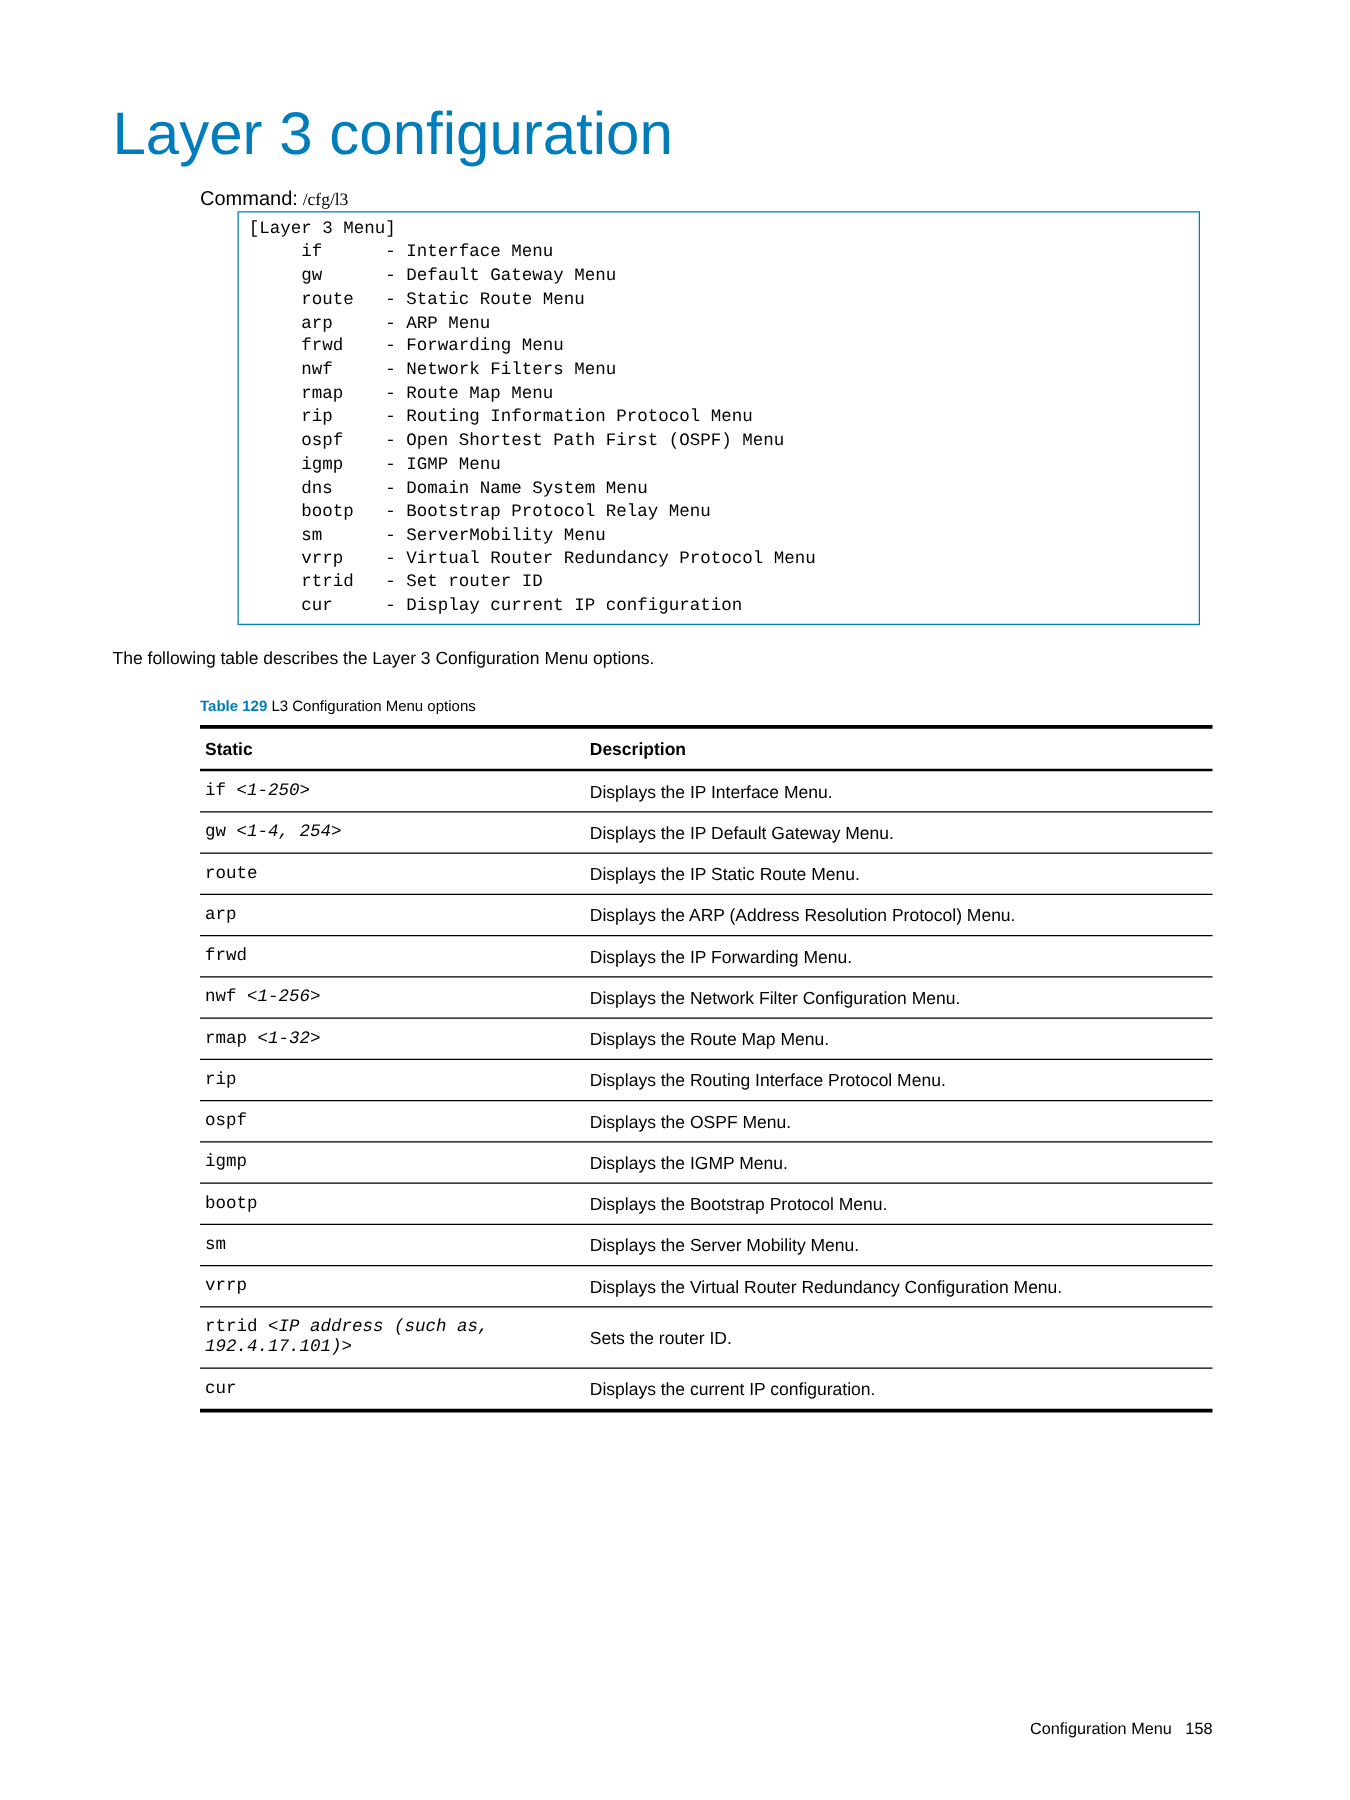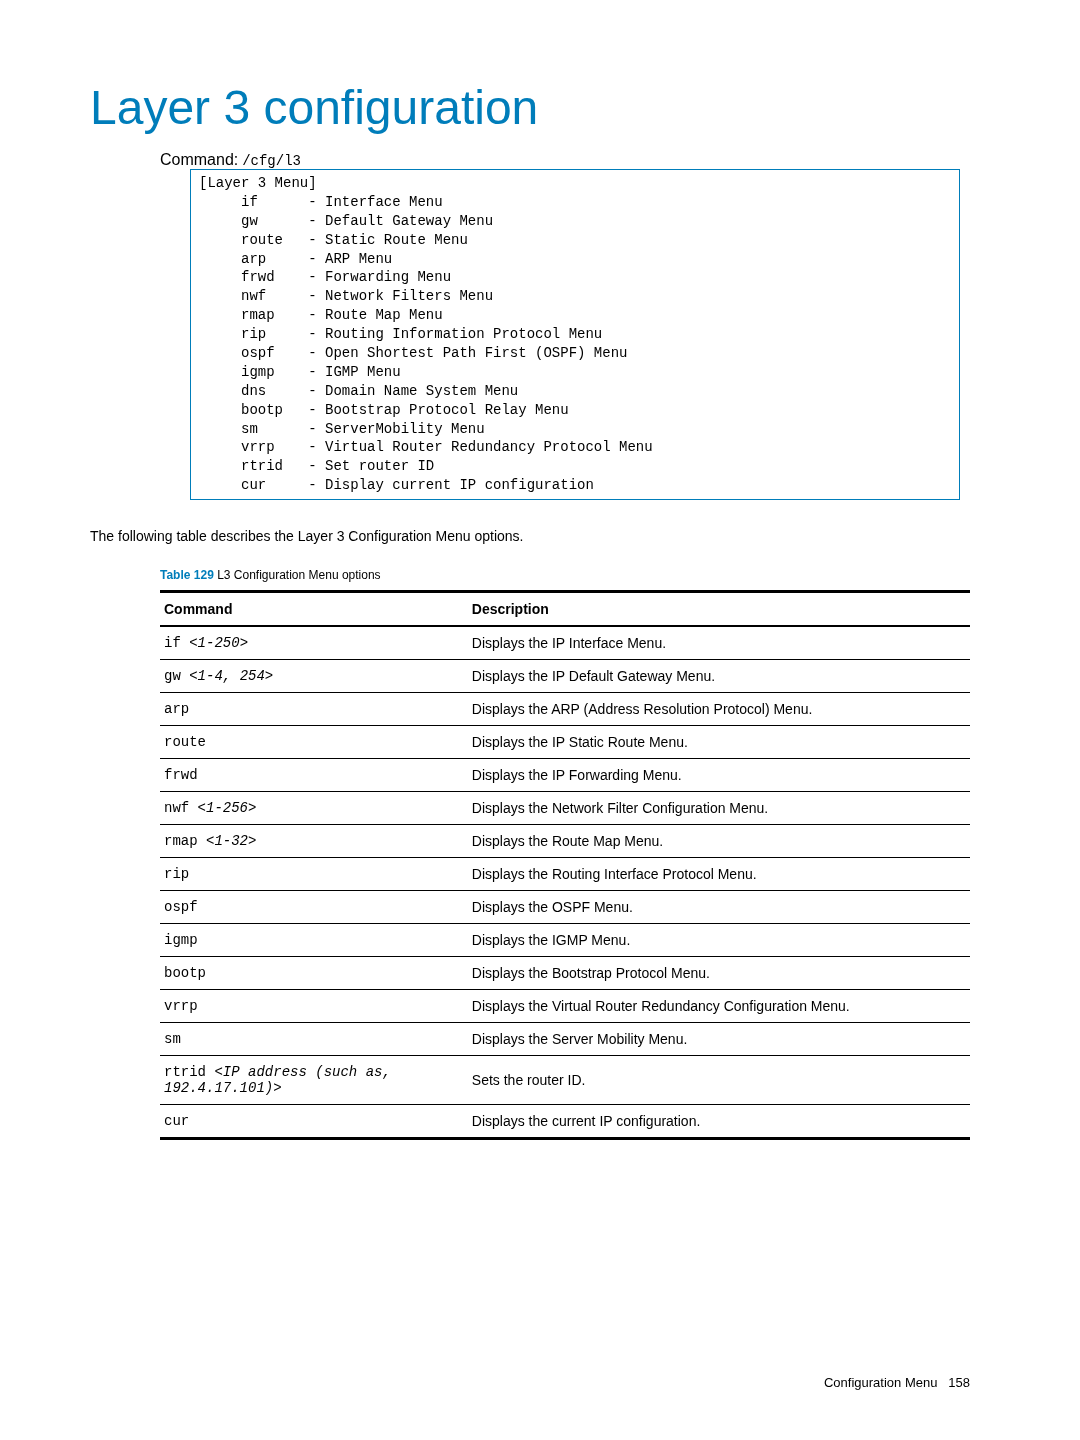--- a/index.html
+++ b/index.html
@@ -23,33 +23,33 @@
       margin-left: 70px;
       font-size: 14px;
       margin-bottom: 0;
     }
     .command-line .bold-label {
       font-family: Arial, sans-serif;
       font-weight: normal;
       font-size: 16px;
     }
     .command-line .mono {
-      font-family: Liberation Mono, monospace;
+      font-family: Liberation Serif, serif;
       font-size: 14px;
     }
     .terminal-box {
       margin-left: 100px;
       margin-right: 30px;
       border: 1px solid #007dba;
       padding: 4px 8px;
       font-family: "Courier New", monospace;
       font-size: 14px;
       line-height: 1.35;
       white-space: pre;
-      margin-bottom: 28px;
+      margin-bottom: 18px;
     }
     .intro-text {
       font-size: 14px;
       margin-bottom: 24px;
       font-family: Arial, sans-serif;
     }
     .table-caption {
       margin-left: 70px;
       font-size: 12px;
       margin-bottom: 8px;
@@ -135,42 +135,42 @@
 
 <div class="intro-text">The following table describes the Layer 3 Configuration Menu options.</div>
 
 <div class="table-caption">
   <span class="tlabel">Table 129</span><span class="tdesc"> L3 Configuration Menu options</span>
 </div>
 
 <table class="options">
   <thead>
     <tr>
-      <th>Command</th>
+      <th>Static</th>
       <th>Description</th>
     </tr>
   </thead>
   <tbody id="table-body">
   <tr>
         <td class="cmd"><span>if </span><span class="ital">&lt;1-250&gt;</span></td>
         <td class="desc">Displays the IP Interface Menu.</td>
       </tr>
       <tr>
         <td class="cmd"><span>gw </span><span class="ital">&lt;1-4, 254&gt;</span></td>
         <td class="desc">Displays the IP Default Gateway Menu.</td>
       </tr>
       <tr>
+        <td class="cmd"><span>route</span></td>
+        <td class="desc">Displays the IP Static Route Menu.</td>
+      </tr>
+      <tr>
         <td class="cmd"><span>arp</span></td>
         <td class="desc">Displays the ARP (Address Resolution Protocol) Menu.</td>
       </tr>
       <tr>
-        <td class="cmd"><span>route</span></td>
-        <td class="desc">Displays the IP Static Route Menu.</td>
-      </tr>
-      <tr>
         <td class="cmd"><span>frwd</span></td>
         <td class="desc">Displays the IP Forwarding Menu.</td>
       </tr>
       <tr>
         <td class="cmd"><span>nwf </span><span class="ital">&lt;1-256&gt;</span></td>
         <td class="desc">Displays the Network Filter Configuration Menu.</td>
       </tr>
       <tr>
         <td class="cmd"><span>rmap </span><span class="ital">&lt;1-32&gt;</span></td>
         <td class="desc">Displays the Route Map Menu.</td>
@@ -185,26 +185,26 @@
       </tr>
       <tr>
         <td class="cmd"><span>igmp</span></td>
         <td class="desc">Displays the IGMP Menu.</td>
       </tr>
       <tr>
         <td class="cmd"><span>bootp</span></td>
         <td class="desc">Displays the Bootstrap Protocol Menu.</td>
       </tr>
       <tr>
+        <td class="cmd"><span>sm</span></td>
+        <td class="desc">Displays the Server Mobility Menu.</td>
+      </tr>
+      <tr>
         <td class="cmd"><span>vrrp</span></td>
         <td class="desc">Displays the Virtual Router Redundancy Configuration Menu.</td>
-      </tr>
-      <tr>
-        <td class="cmd"><span>sm</span></td>
-        <td class="desc">Displays the Server Mobility Menu.</td>
       </tr>
       <tr>
         <td class="cmd"><span>rtrid </span><span class="ital">&lt;IP address (such as, 192.4.17.101)&gt;</span></td>
         <td class="desc">Sets the router ID.</td>
       </tr>
       <tr>
         <td class="cmd"><span>cur</span></td>
         <td class="desc">Displays the current IP configuration.</td>
       </tr>
     </tbody>

